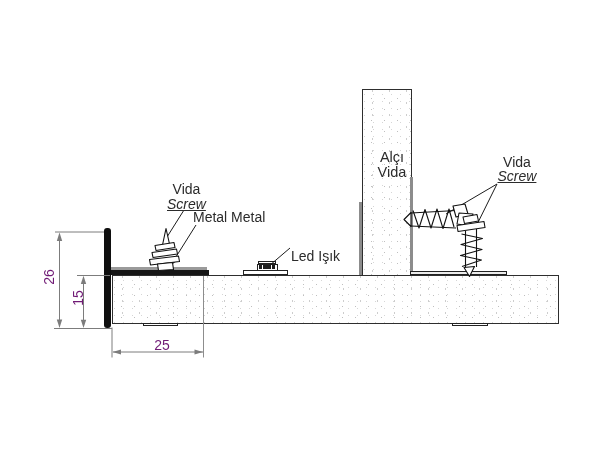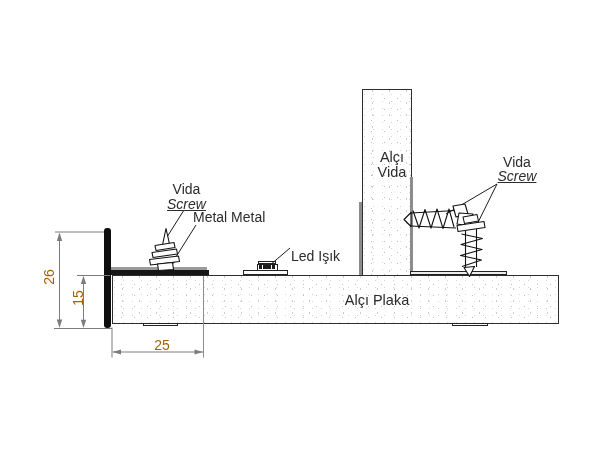--- a/index.html
+++ b/index.html
@@ -18,21 +18,21 @@
     background-position:2px 3px, 6px 1px, 1px 7px;
   }
   .board-label{
     position:absolute;color:#2b2b2b;font-size:14.5px;line-height:15px;text-align:center;
   }
   .label{
     position:absolute;color:#2b2b2b;font-size:14px;line-height:14.5px;white-space:nowrap;text-align:center;
   }
   .italic{font-style:italic;text-decoration:underline;}
   .dim-text{
-    position:absolute;color:#a16207;font-size:14px;white-space:nowrap;
+    position:absolute;color:#701a75;font-size:14px;white-space:nowrap;
   }
   .rot{transform:translate(-50%,-50%) rotate(-90deg);}
   .blackbar{position:absolute;background:#0f0f0f;border-radius:3px;}
   .gray-metal{position:absolute;background:#9a9a9a;}
   .dark-metal{position:absolute;background:#161616;}
   .outlined{position:absolute;background:#ffffff;border:1.1px solid #222;box-sizing:border-box;}
   svg{position:absolute;left:0;top:0;}
 </style>
 </head>
 <body>
@@ -138,19 +138,18 @@
   <div class="label" style="left:497.5px;top:154.5px;">
     <div>Vida</div>
     <div class="italic">Screw</div>
   </div>
 
   <div class="board-label" style="left:362px;top:150px;width:60px;">
     <div>Alçı</div>
     <div>Vida</div>
   </div>
 
-  <div class="board-label" style="left:327px;top:292.5px;width:100px;">Alçı Plaka</div>
 
   <div class="dim-text rot" style="left:49px;top:276.5px;">26</div>
   <div class="dim-text rot" style="left:77.5px;top:297.5px;">15</div>
   <div class="dim-text" style="left:142px;top:336.5px;width:40px;text-align:center;">25</div>
 
 </div>
 
 </body></html>

